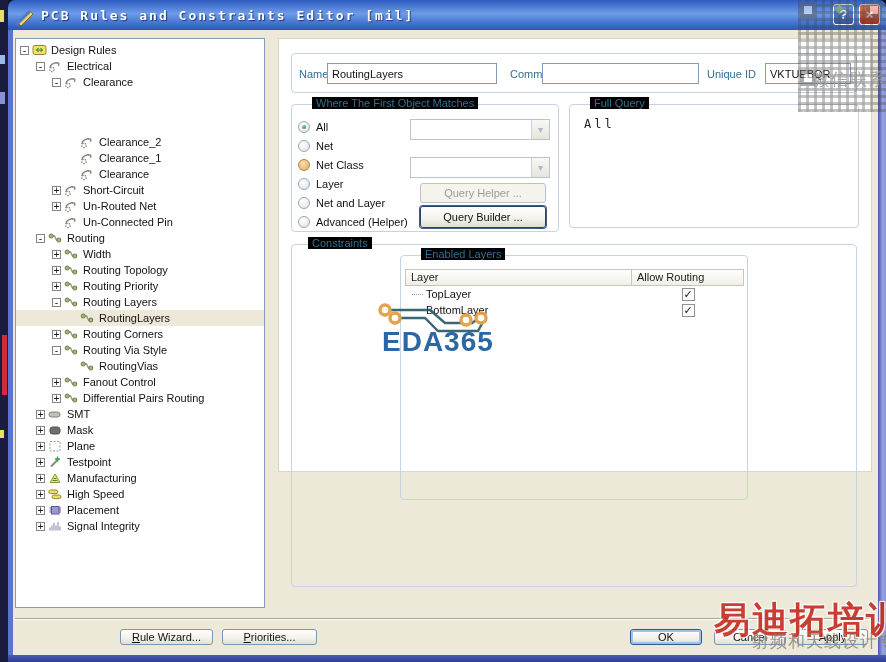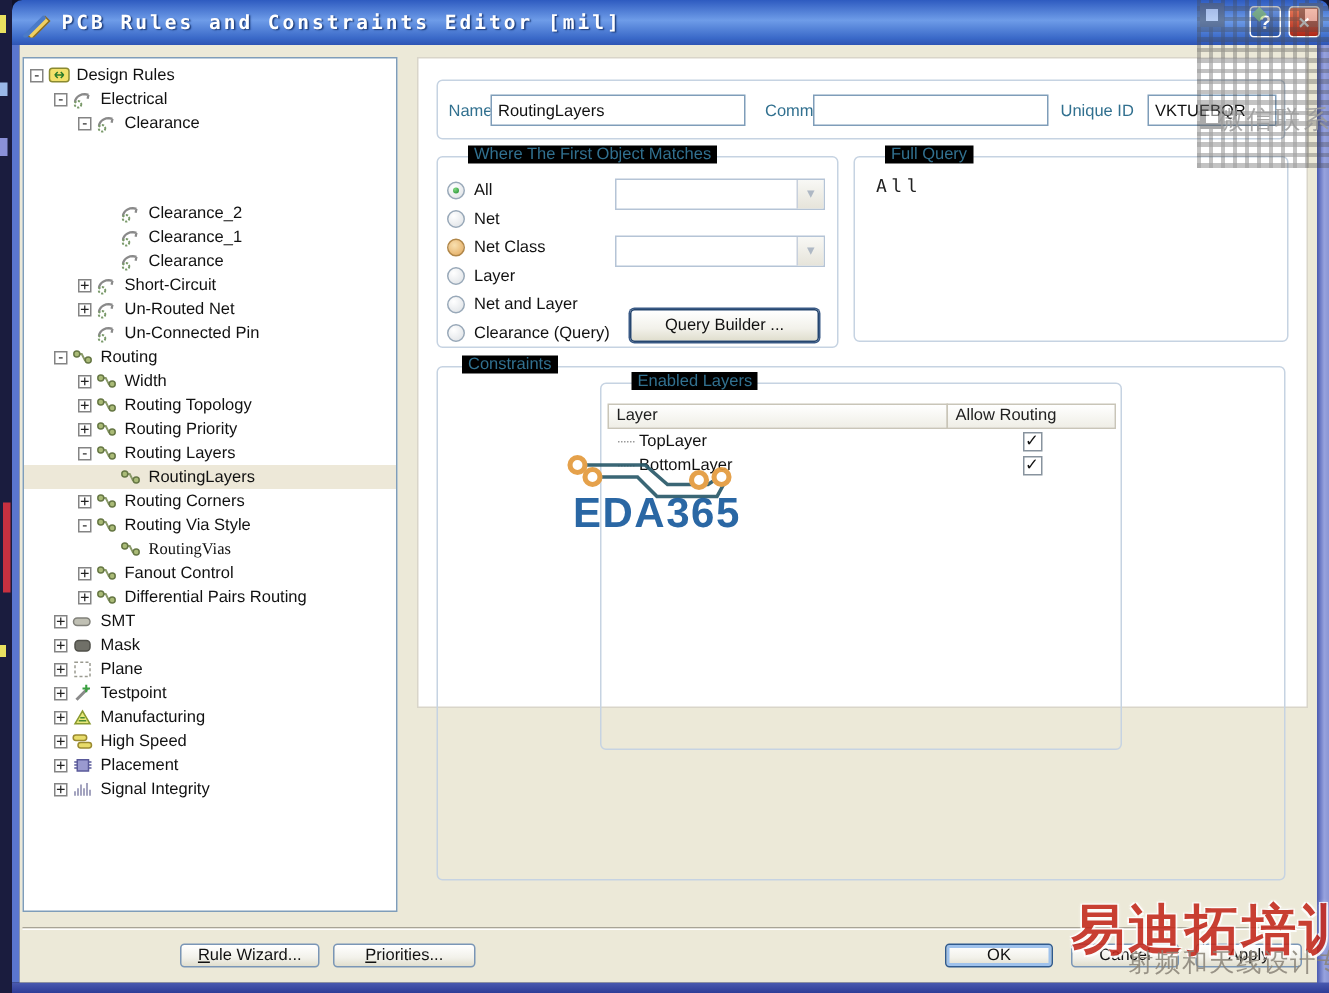--- a/index.html
+++ b/index.html
@@ -310,21 +310,21 @@
         <span class="exp">-</span>
         <span class="ticon">
           <svg width="14" height="14">
             <path d="M2 5 h4.5 l2 4 h4" stroke="#8A9A6A" stroke-width="1.3" fill="none"></path>
             <circle cx="3.2" cy="5" r="2" fill="#AABB77" stroke="#667744"></circle>
             <circle cx="10.8" cy="9" r="2" fill="#AABB77" stroke="#667744"></circle>
           </svg>
         </span>
         <span class="tlabel">Routing Via Style</span>
       </div>
-      <div class="tree-row" style="padding-left: 52px; font-family: Liberation Serif, serif;">
+      <div class="tree-row" style="padding-left: 52px;">
         <span class="exp none"></span>
         <span class="ticon">
           <svg width="14" height="14">
             <path d="M2 5 h4.5 l2 4 h4" stroke="#8A9A6A" stroke-width="1.3" fill="none"></path>
             <circle cx="3.2" cy="5" r="2" fill="#AABB77" stroke="#667744"></circle>
             <circle cx="10.8" cy="9" r="2" fill="#AABB77" stroke="#667744"></circle>
           </svg>
         </span>
         <span class="tlabel">RoutingVias</span>
       </div>
@@ -457,29 +457,32 @@
           <div class="opt-row">
             <span class="radio"></span>
             <span class="opt-label">Layer</span>
           </div>
           <div class="opt-row">
             <span class="radio"></span>
             <span class="opt-label">Net and Layer</span>
           </div>
           <div class="opt-row">
             <span class="radio"></span>
-            <span class="opt-label">Clearance (Query)</span>
+            <span class="opt-label">Advanced (Helper)</span>
           </div>
         </div>
       <div class="dd dd1">
         <span class="dd-arrow">▾</span>
       </div>
       <div class="dd dd2">
         <span class="dd-arrow">▾</span>
       </div>
+      <button class="btn disabled qh">
+          <span>Query Helper ...</span>
+        </button>
       <button class="btn qb">
           <span>Query Builder ...</span>
         </button>
     </div>
 
     <div class="gb fq-box">
       <span class="gb-title">Full Query</span>
       <div class="fq-text">All</div>
     </div>
 

